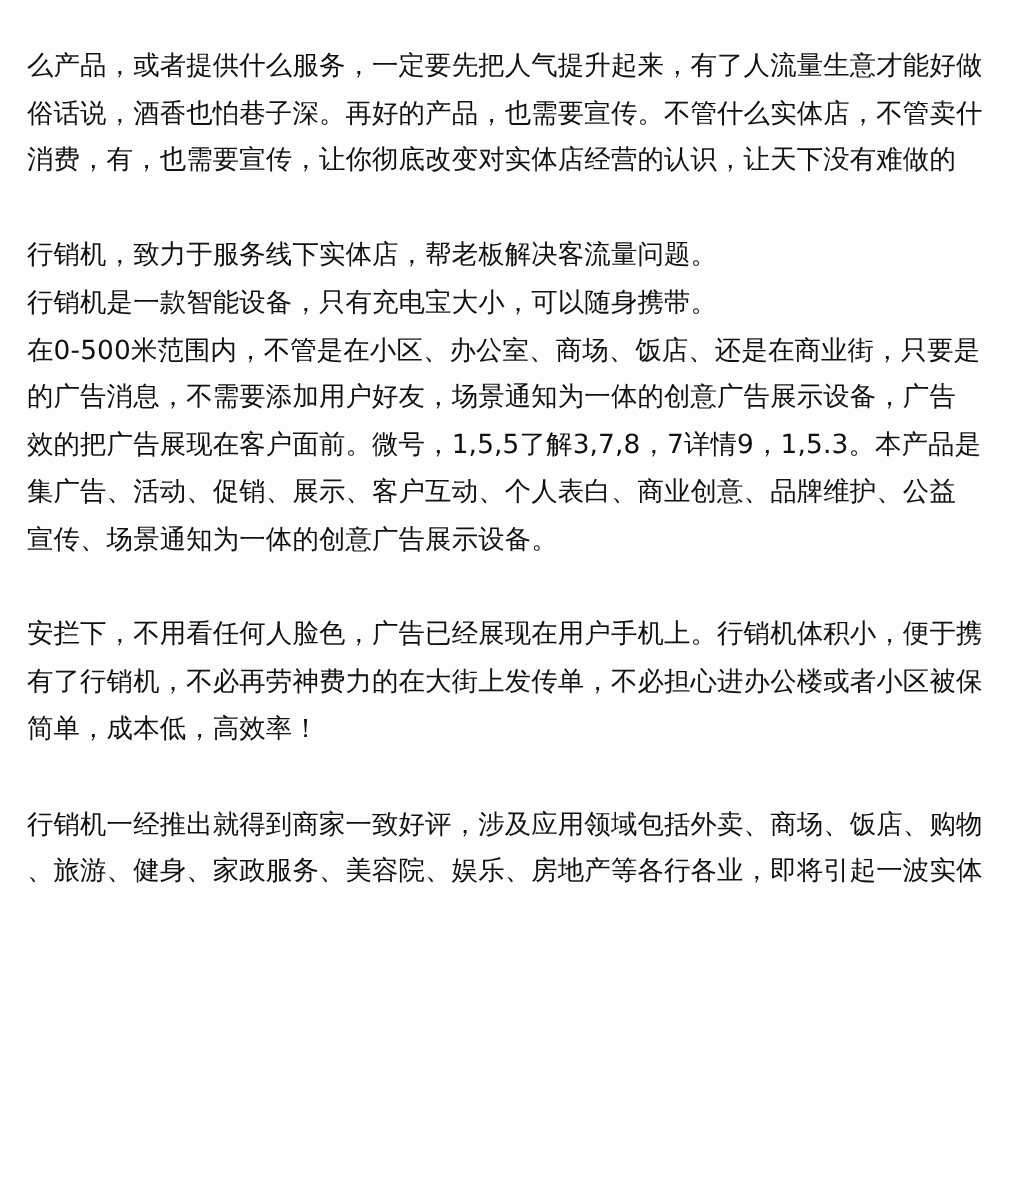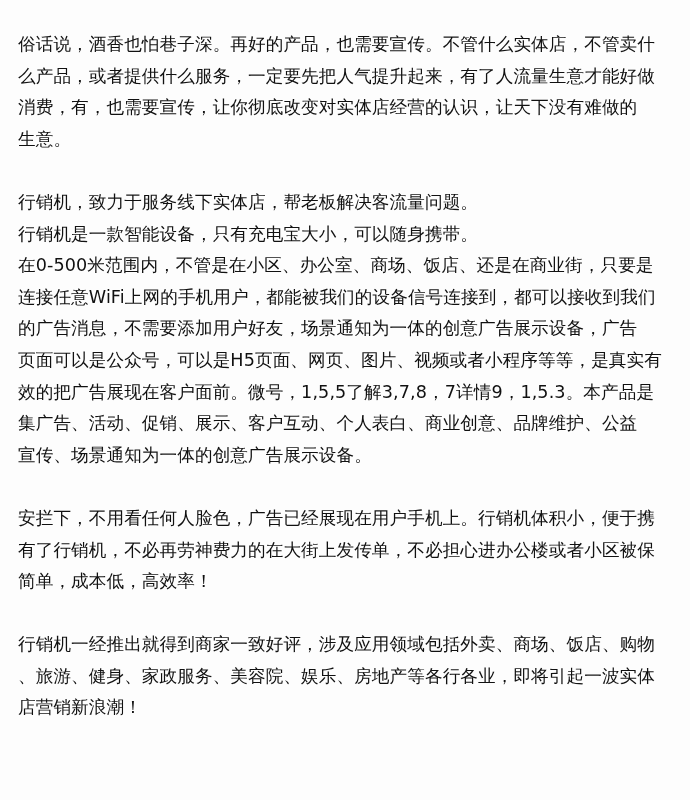--- a/index.html
+++ b/index.html
@@ -31,39 +31,35 @@
       display: block;
       white-space: nowrap;
       height: 31.6px;
     }
   </style>
 </head>
 <body>
 
 <div class="doc">
   <div class="para">
+    <span class="line">么产品，或者提供什么服务，一定要先把人气提升起来，有了人流量生意才能好做</span>
     <span class="line">俗话说，酒香也怕巷子深。再好的产品，也需要宣传。不管什么实体店，不管卖什</span>
-    <span class="line">么产品，或者提供什么服务，一定要先把人气提升起来，有了人流量生意才能好做</span>
     <span class="line">消费，有，也需要宣传，让你彻底改变对实体店经营的认识，让天下没有难做的</span>
-    <span class="line">生意。</span>
   </div>
   <div class="para">
     <span class="line">行销机，致力于服务线下实体店，帮老板解决客流量问题。</span>
     <span class="line">行销机是一款智能设备，只有充电宝大小，可以随身携带。</span>
     <span class="line">在0-500米范围内，不管是在小区、办公室、商场、饭店、还是在商业街，只要是</span>
-    <span class="line">连接任意WiFi上网的手机用户，都能被我们的设备信号连接到，都可以接收到我们</span>
     <span class="line">的广告消息，不需要添加用户好友，场景通知为一体的创意广告展示设备，广告</span>
-    <span class="line">页面可以是公众号，可以是H5页面、网页、图片、视频或者小程序等等，是真实有</span>
     <span class="line">效的把广告展现在客户面前。微号，1,5,5了解3,7,8，7详情9，1,5.3。本产品是</span>
     <span class="line">集广告、活动、促销、展示、客户互动、个人表白、商业创意、品牌维护、公益</span>
     <span class="line">宣传、场景通知为一体的创意广告展示设备。</span>
   </div>
   <div class="para">
     <span class="line">安拦下，不用看任何人脸色，广告已经展现在用户手机上。行销机体积小，便于携</span>
     <span class="line">有了行销机，不必再劳神费力的在大街上发传单，不必担心进办公楼或者小区被保</span>
     <span class="line">简单，成本低，高效率！</span>
   </div>
   <div class="para">
     <span class="line">行销机一经推出就得到商家一致好评，涉及应用领域包括外卖、商场、饭店、购物</span>
     <span class="line">、旅游、健身、家政服务、美容院、娱乐、房地产等各行各业，即将引起一波实体</span>
-    <span class="line">店营销新浪潮！</span>
   </div>
 </div>
 
 </body></html>

